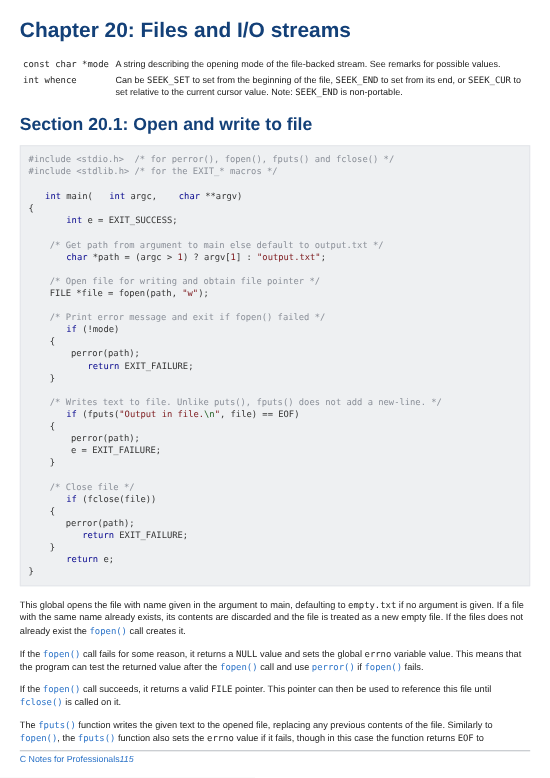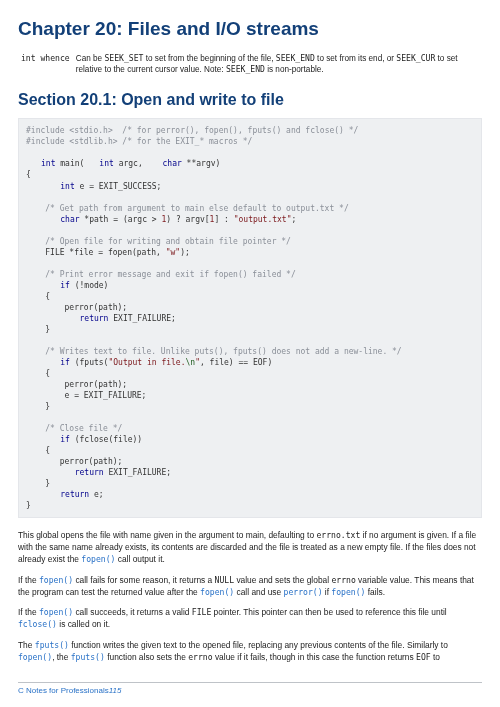--- a/index.html
+++ b/index.html
@@ -80,20 +80,24 @@
   .footer .pg { color: #2a72c7; font-style: italic; }
 </style>
 </head>
 <body>
 
 <h1>Chapter 20: Files and I/O streams</h1>
 
 <table class="params">
   <tbody>
   <tr>
+    <td class="mono">const char *mode</td>
+    <td>A string describing the opening mode of the file-backed stream. See remarks for possible values.</td>
+  </tr>
+  <tr>
     <td class="mono">int whence</td>
     <td>
       <span>Can be </span><span class="mono">SEEK_SET</span><span> to set from the beginning of the file, </span><span class="mono">SEEK_END</span><span> to set from its end, or </span><span class="mono">SEEK_CUR</span><span> to set relative to the current cursor value. Note: </span><span class="mono">SEEK_END</span><span> is non-portable.</span>
     </td>
   </tr>
 </tbody>
   </table>
 
 <h2>Section 20.1: Open and write to file</h2>
 
@@ -127,21 +131,21 @@
 <span class="com">    /* Close file */</span>
     <span class="kw">if</span><span> (fclose(file))</span>
     <span>{</span>
 <span>       perror(path);</span>
 <span>       </span><span class="kw">return</span><span> EXIT_FAILURE;</span>
     <span>}</span>
 <span>    </span><span class="kw">return</span><span> e;</span>
 <span>}</span></pre>
 
 <p class="body">
-<span>This global opens the file with name given in the argument to main, defaulting to </span><span class="codek">errno.txt</span><span> if no argument is given. If a file with the same name already exists, its contents are discarded and the file is treated as a new empty file. If the files does not already exist the </span><span class="codec">fopen()</span><span> call output it.</span>
+<span>This global opens the file with name given in the argument to main, defaulting to </span><span class="codek">empty.txt</span><span> if no argument is given. If a file with the same name already exists, its contents are discarded and the file is treated as a new empty file. If the files does not already exist the </span><span class="codec">fopen()</span><span> call creates it.</span>
 </p>
 
 <p class="body">
 <span>If the </span><span class="codec">fopen()</span><span> call fails for some reason, it returns a </span><span class="codek">NULL</span><span> value and sets the global </span><span class="codek">errno</span><span> variable value. This means that the program can test the returned value after the </span><span class="codec">fopen()</span><span> call and use </span><span class="codec">perror()</span><span> if </span><span class="codec">fopen()</span><span> fails.</span>
 </p>
 
 <p class="body">
 <span>If the </span><span class="codec">fopen()</span><span> call succeeds, it returns a valid </span><span class="codek">FILE</span><span> pointer. This pointer can then be used to reference this file until </span><span class="codec">fclose()</span><span> is called on it.</span>
 </p>
 

